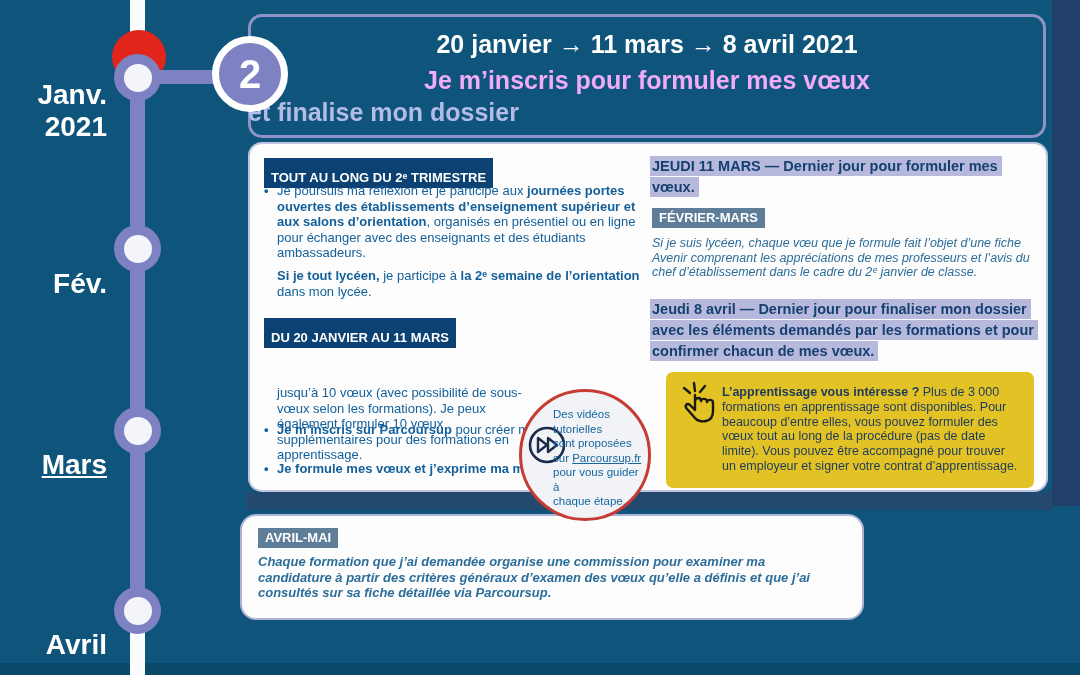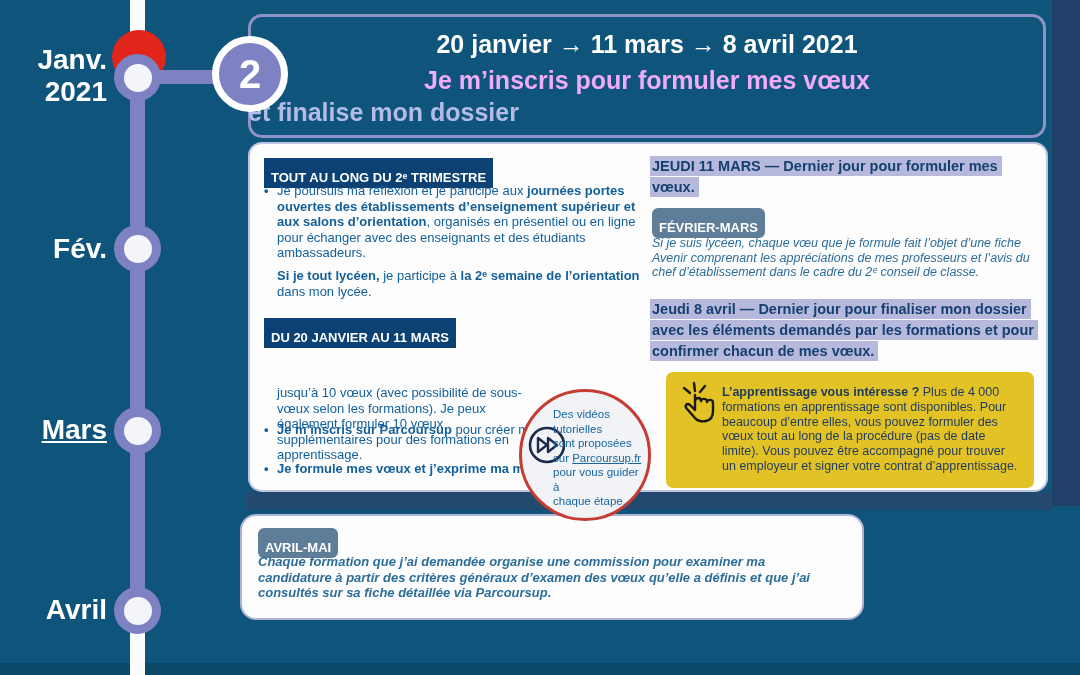--- a/index.html
+++ b/index.html
@@ -23,21 +23,21 @@
   .tl-purple{left:130px;top:62px;width:15px;height:552px;background:#7e82c2;}
   .tl-connector{left:140px;top:70px;width:96px;height:14px;background:#7e82c2;}
   .tl-white-bottom{left:130px;top:612px;width:15px;height:63px;background:#fbfcfe;}
   .node{width:47px;height:47px;border-radius:50%;background:#7e82c2;
         display:flex;align-items:center;justify-content:center;}
   .node .in{width:28px;height:28px;border-radius:50%;background:#f3f5fa;}
   .n1{left:114px;top:54px;}
   .n2{left:114px;top:225px;}
   .n3{left:114px;top:407px;}
   .n4{left:114px;top:587px;}
-  .month{width:105px;text-align:right;color:#ffffff;font-weight:700;font-size:28px;line-height:32px;}
+  .month{width:105px;text-align:right;color:#ffffff;font-weight:700;font-size:28px;line-height:32px;margin-top:35px;}
   .m1{left:2px;top:44px;}
   .m1b{left:2px;top:76px;}
   .m2{left:2px;top:233px;}
   .m3{left:2px;top:414px;text-decoration:underline;}
   .m4{left:2px;top:594px;}
 
   
   .step-circle{left:212px;top:36px;width:62px;height:62px;border-radius:50%;
     background:#7e82c2;border:7px solid #ffffff;
     display:flex;align-items:center;justify-content:center;
@@ -56,21 +56,21 @@
   
   .main-box{left:248px;top:142px;width:800px;height:350px;background:#fdfdfe;
     border:2px solid #c2c5e2;box-sizing:border-box;border-radius:14px;z-index:2;}
   .april-box{left:240px;top:514px;width:624px;height:106px;background:#fdfdfe;
     border:2px solid #aeb2d8;box-sizing:border-box;border-radius:16px;z-index:2;}
 
   
   .badge-dark{display:inline-block;background:#0c4273;color:#ffffff;font-weight:700;
     font-size:13px;line-height:13px;padding:13px 7px 4px;z-index:4;}
   .badge-slate{display:inline-block;background:#5d7d99;color:#ffffff;font-weight:700;
-    font-size:13px;line-height:13px;padding:13px 7px 4px;z-index:4;border-radius:6px;}
+    font-size:13px;line-height:13px;padding:3px 7px 4px;z-index:4;}
 
   
   .txt{color:#14609a;font-size:13px;line-height:15.5px;z-index:4;}
   .bullet{padding-left:13px;position:relative;}
   .bullet::before{content:"•";position:absolute;left:0;top:0;font-weight:700;}
   .hl-wrap{z-index:4;font-size:14.5px;line-height:21px;font-weight:700;}
   .hl-wrap span{background:#b6b9dc;color:#15406f;padding:2px 4px 2px 2px;
     -webkit-box-decoration-break:clone;box-decoration-break:clone;}
   .italic-p{color:#2c6d99;font-style:italic;font-size:12.5px;line-height:14.5px;z-index:4;}
 
@@ -136,35 +136,35 @@
 <div class="abs txt bullet" style="left:264px;top:183px;width:382px;"><span>Je poursuis ma réflexion et je participe aux </span><span class="b">journées portes ouvertes des établissements d’enseignement supérieur et aux salons d’orientation</span><span>, organisés en présentiel ou en ligne pour échanger avec des enseignants et des étudiants ambassadeurs.</span></div>
 <div class="abs txt" style="left:277px;top:268px;width:378px;"><span class="b">Si je tout lycéen,</span><span> je participe à </span><span class="b">la 2ᵉ semaine de l’orientation</span><span> dans mon lycée.</span></div>
 
 <div class="abs badge-dark" style="left:264px;top:318px;">DU 20 JANVIER AU 11 MARS</div>
 <div class="abs txt bullet" style="left:264px;top:344px;width:392px;"><span class="b">Je m’inscris sur Parcoursup</span><span> pour créer mon dossier candidat.</span></div>
 <div class="abs txt bullet" style="left:264px;top:368px;width:382px;"><span class="b">Je formule mes vœux et j’exprime ma motivation</span><span> :</span></div>
 <div class="abs txt" style="left:277px;top:385px;width:246px;">jusqu’à 10 vœux (avec possibilité de sous-vœux selon les formations). Je peux également formuler 10 vœux supplémentaires pour des formations en apprentissage.</div>
 
 <div class="abs hl-wrap" style="left:650px;top:156px;width:384px;"><span class="b">JEUDI 11 MARS — Dernier jour pour formuler mes vœux.</span></div>
 <div class="abs badge-slate" style="left:652px;top:208px;">FÉVRIER-MARS</div>
-<div class="abs italic-p" style="left:652px;top:236px;width:392px;">Si je suis lycéen, chaque vœu que je formule fait l’objet d’une fiche Avenir comprenant les appréciations de mes professeurs et l’avis du chef d’établissement dans le cadre du 2ᵉ conseil de classe.</div>
+<div class="abs italic-p" style="left:652px;top:236px;width:392px;">Si je suis lycéen, chaque vœu que je formule fait l’objet d’une fiche Avenir comprenant les appréciations de mes professeurs et l’avis du chef d’établissement dans le cadre du 2ᵉ janvier de classe.</div>
 <div class="abs hl-wrap" style="left:650px;top:299px;width:384px;"><span class="b">Jeudi 8 avril — Dernier jour pour finaliser mon dossier avec les éléments demandés par les formations et pour confirmer chacun de mes vœux.</span></div>
 
 <div class="abs yellow-box"></div>
 <div class="abs hand-icon">
   <svg width="40" height="44" viewBox="0 0 40 44">
     <g fill="none" stroke="#1a1a14" stroke-width="2.4" stroke-linecap="round" stroke-linejoin="round">
       <path d="M6 8 L12 13"></path>
         <path d="M16 3 L17 11"></path>
         <path d="M27 6 L22 12"></path>
       <path d="M17 15 L17 30 L12 25 C9 22 6 26 9 29 L17 38 C19 41 24 42 28 41 C33 40 35 36 35 31 L35 23 C35 19 30 19 29 22 C29 18 24 18 23 21 C23 17 18 17 17 21 Z" fill="#e3c226"></path>
     </g>
   </svg>
 </div>
-<div class="abs yellow-text"><span class="b">L’apprentissage vous intéresse ?</span><span> Plus de 4 000 formations en apprentissage sont disponibles. Pour beaucoup d’entre elles, vous pouvez formuler des vœux tout au long de la procédure (pas de date limite). Vous pouvez être accompagné pour trouver un employeur et signer votre contrat d’apprentissage.</span></div>
+<div class="abs yellow-text"><span class="b">L’apprentissage vous intéresse ?</span><span> Plus de 3 000 formations en apprentissage sont disponibles. Pour beaucoup d’entre elles, vous pouvez formuler des vœux tout au long de la procédure (pas de date limite). Vous pouvez être accompagné pour trouver un employeur et signer votre contrat d’apprentissage.</span></div>
 
 <div class="abs video-circle"></div>
 <div class="abs ff-icon">
   <svg width="40" height="40" viewBox="0 0 40 40">
     <circle cx="20" cy="20" r="17" fill="#f1f3f7" stroke="#1c2b49" stroke-width="2.6"></circle>
     <path d="M11 13 L20 20 L11 27 Z" fill="none" stroke="#1c2b49" stroke-width="2.4" stroke-linejoin="round"></path>
     <path d="M21 13 L30 20 L21 27 Z" fill="none" stroke="#1c2b49" stroke-width="2.4" stroke-linejoin="round"></path>
   </svg>
 </div>
 <div class="abs video-text"><span>Des vidéos

